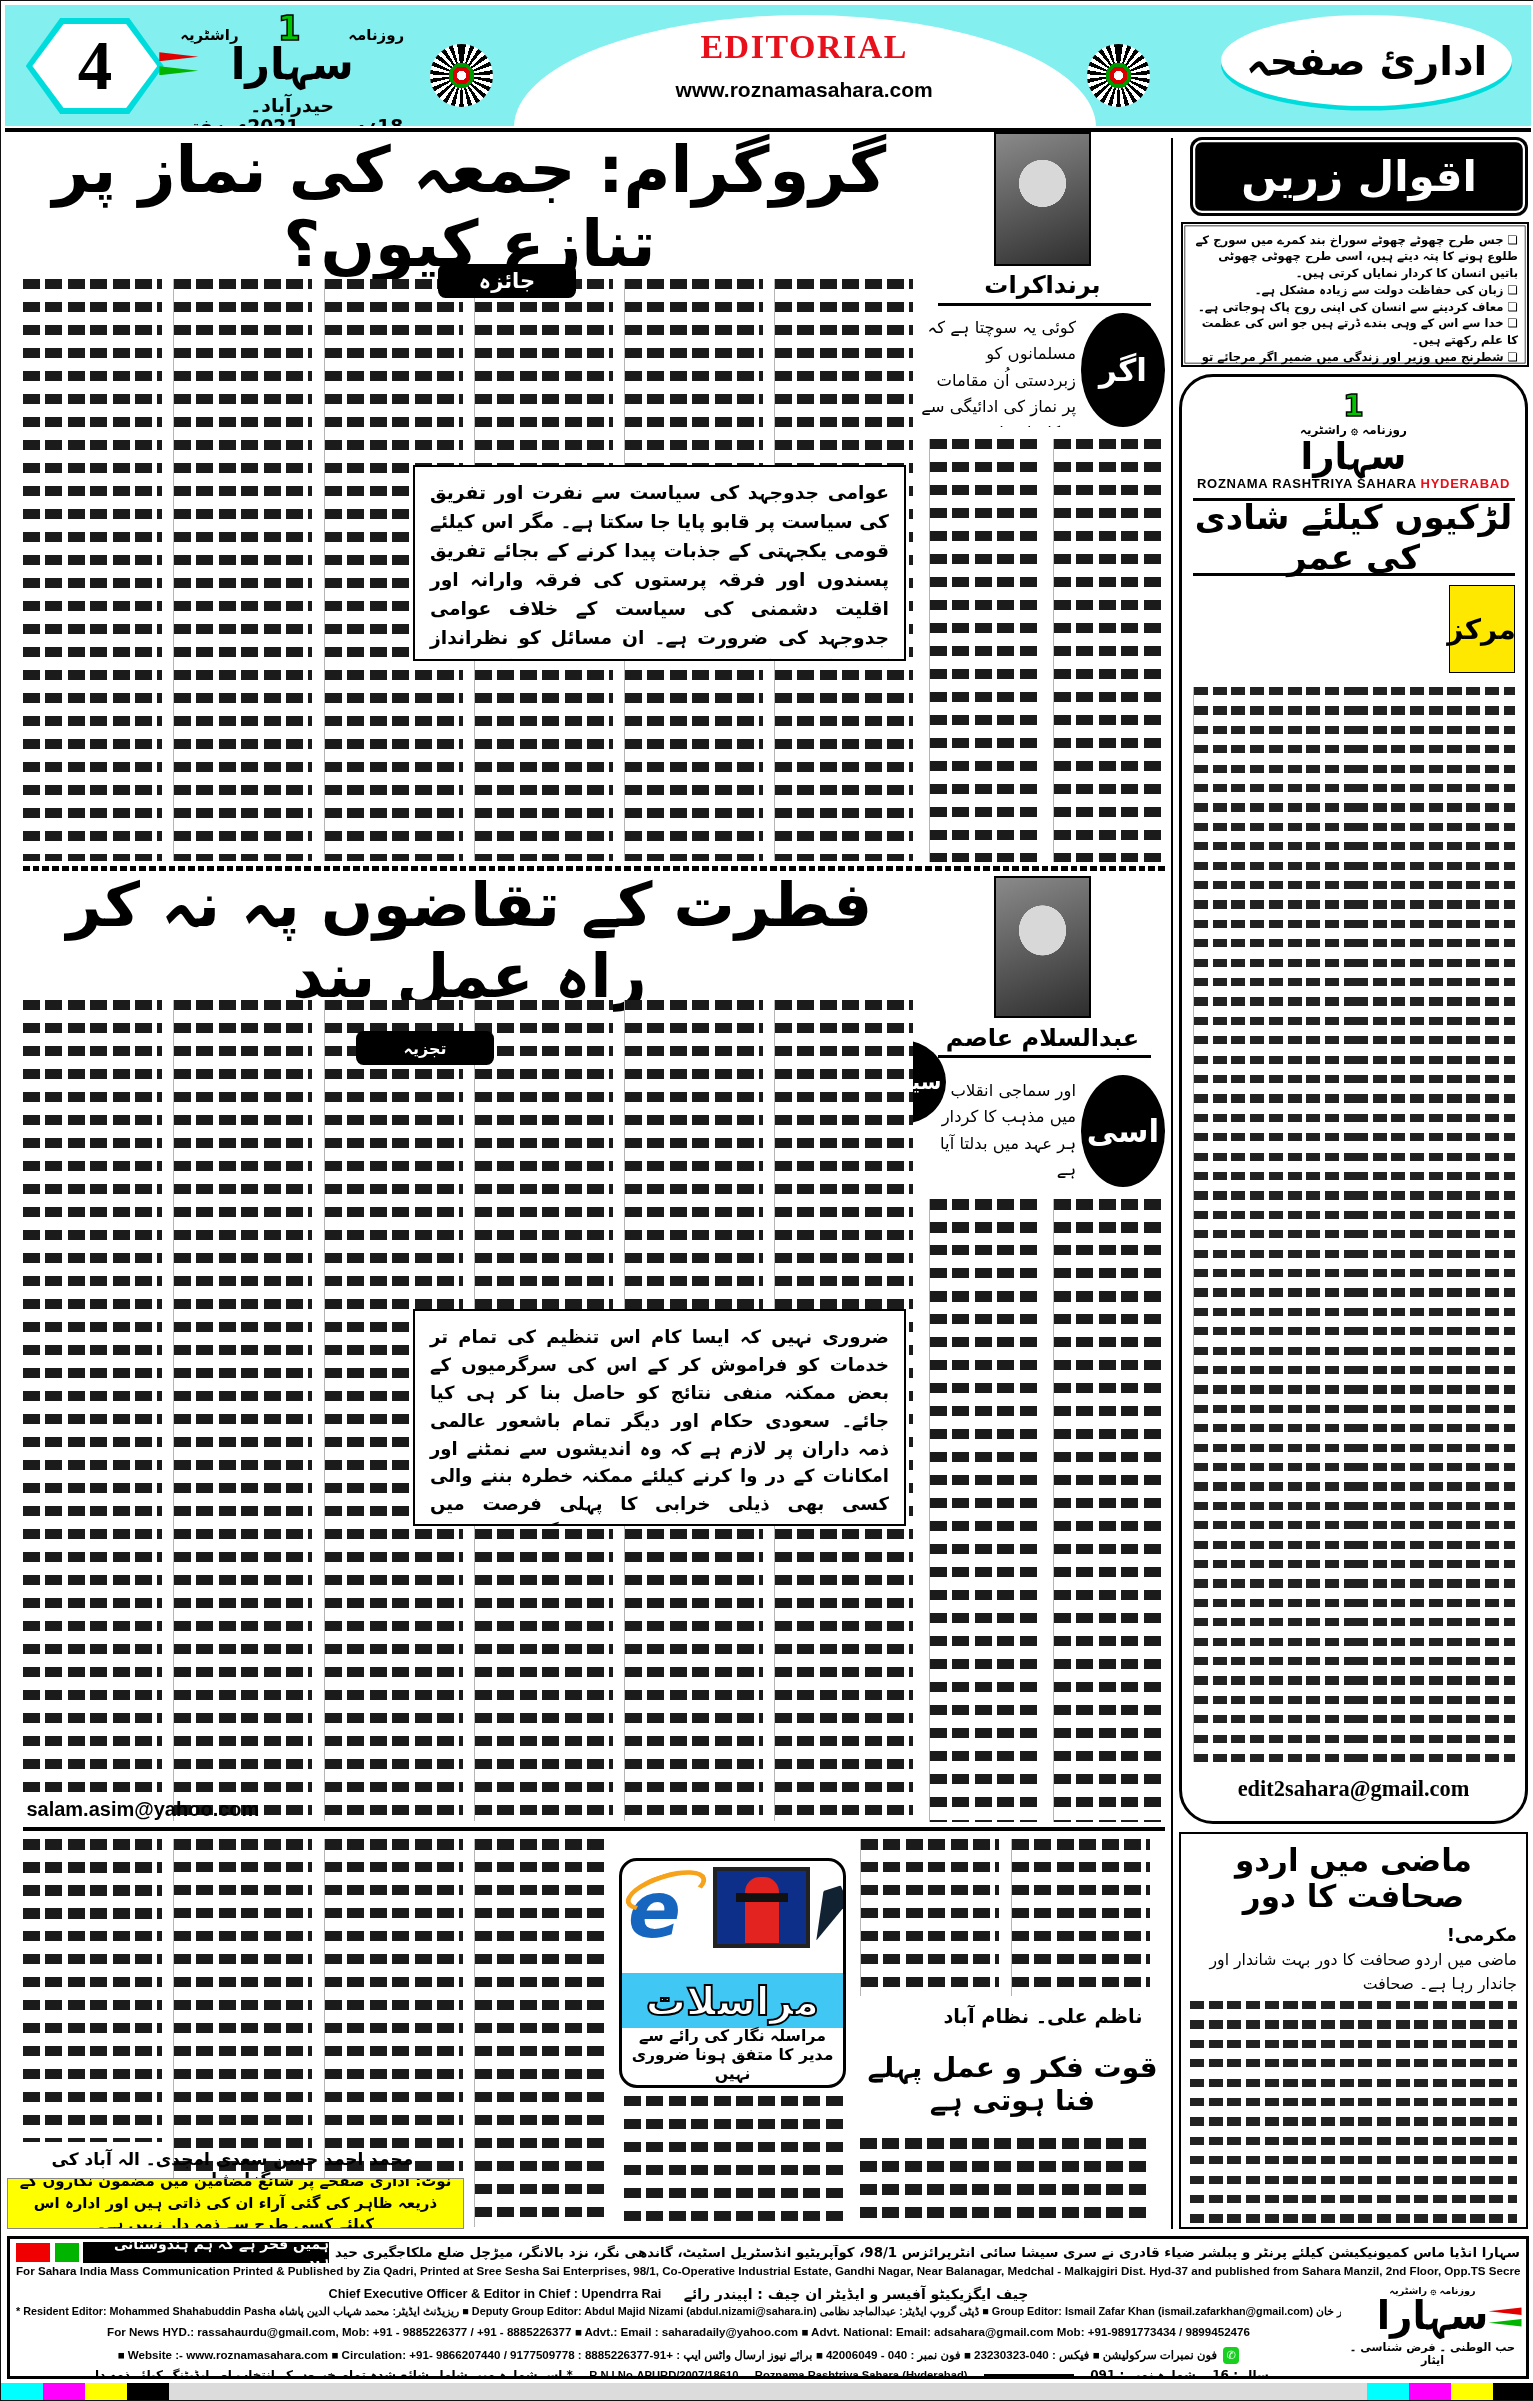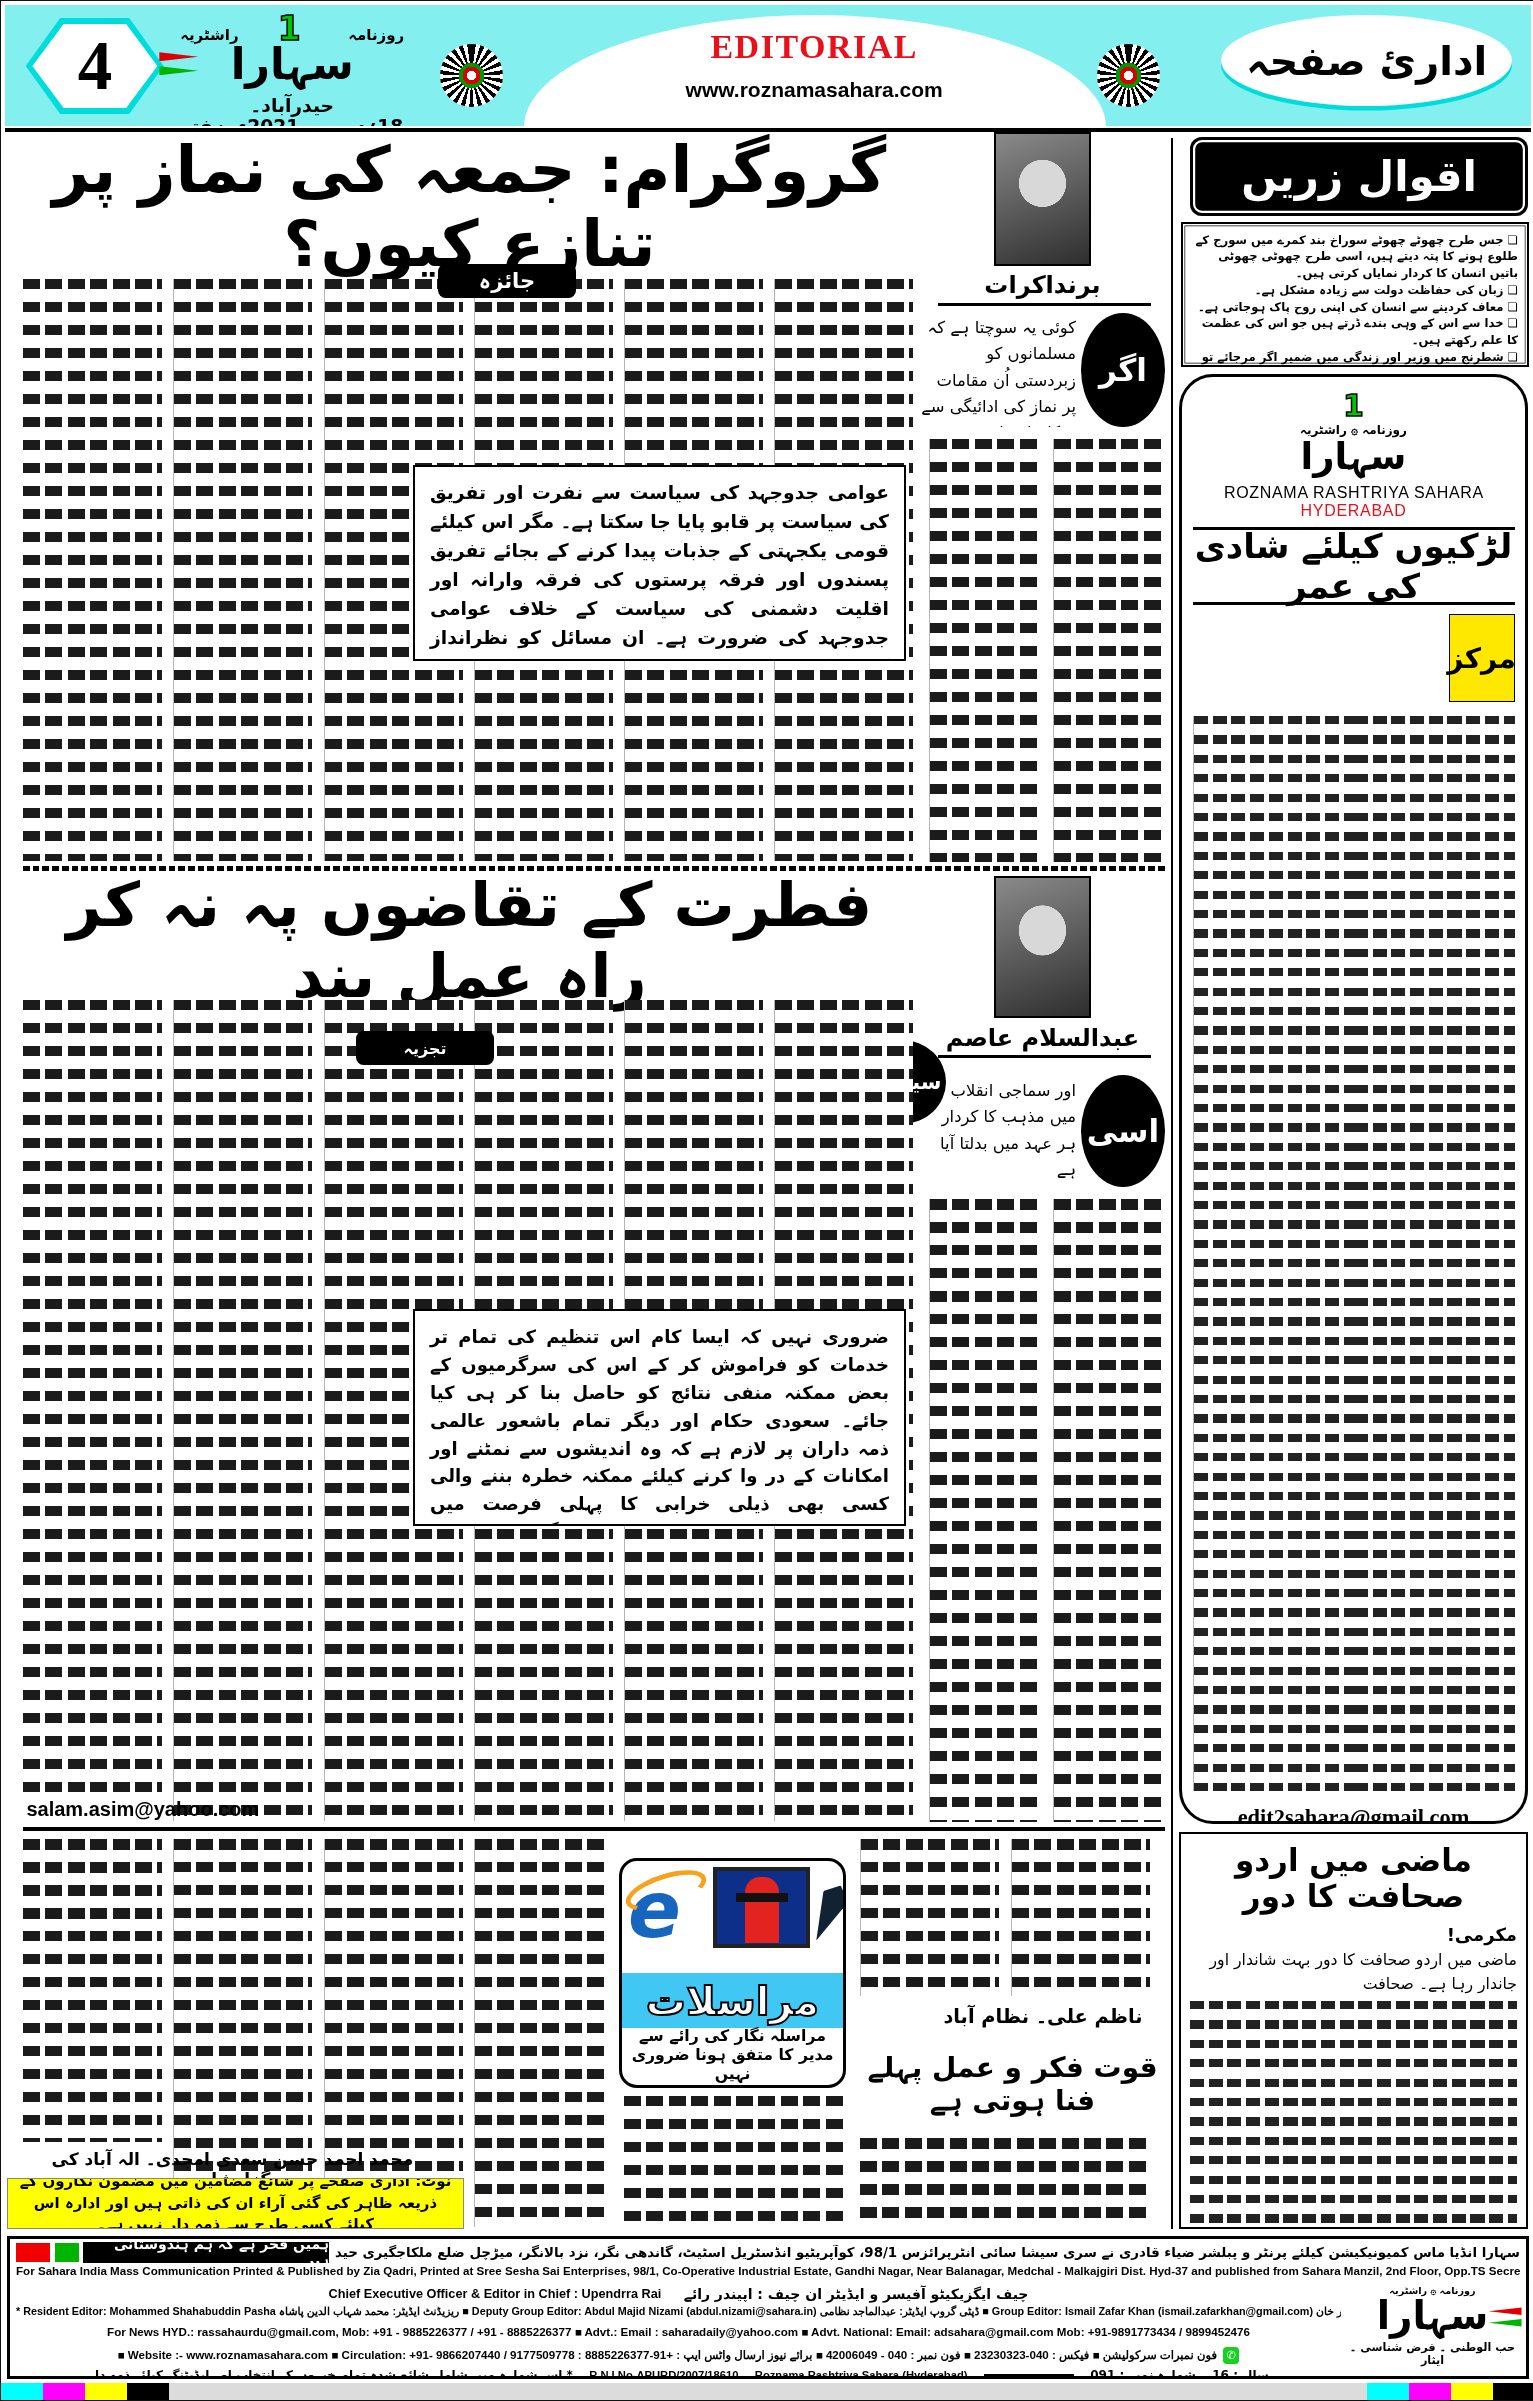--- a/index.html
+++ b/index.html
@@ -54,21 +54,21 @@
           <span class="abs rtl" style="right:7.5px;top:16.4px;font-size:15px;font-weight:bold;color:#000;">روزنامہ</span>
           <span class="abs rtl" style="left:7.5px;top:16.4px;font-size:15px;font-weight:bold;color:#000;">راشٹریہ</span>
         </div>
         <div style="font-size:43px;font-weight:900;line-height:45px;color:#000;">سہارا</div>
         <div class="abs" style="left:-13.4px;top:43px;width:39px;height:9px;background:#e00000;clip-path:polygon(0 0,100% 50%,0 100%);"></div>
         <div class="abs" style="left:-13.4px;top:57px;width:39px;height:9px;background:#00b400;clip-path:polygon(0 0,100% 50%,0 100%);"></div>
       </div>
       <div class="abs rtl" style="left:168px;top:90px;width:239px;font-size:18.7px;font-weight:bold;text-align:center;color:#000;">حیدرآباد۔18؍دسمبر،2021ء، ہفتہ</div>
     </div>
 
-    <div class="abs" style="left:414px;top:0;width:783px;height:121px;">
+    <div class="abs" style="left:404px;top:0;width:783px;height:121px;">
       <div class="abs" style="left:105px;top:10.5px;width:582px;height:224px;background:#fff;border-radius:50%;"></div>
       <div class="abs serif ctr" style="left:179px;top:21px;width:433px;height:42px;color:#e8101a;font-size:34px;font-weight:bold;letter-spacing:1.5px;">EDITORIAL</div>
       <div class="abs ctr sans" style="left:179px;top:72px;width:433px;height:27px;color:#000;font-size:21px;font-weight:bold;">www.roznamasahara.com</div>
       <div class="abs rosette" style="left:21px;top:39px;width:63px;height:63px;"></div>
       <div class="abs rosette" style="left:678px;top:39px;width:63px;height:63px;"></div>
     </div>
 
     <div class="abs" style="left:1197px;top:0;width:329px;height:121px;">
       <div class="abs ctr" style="left:19.4px;top:10.5px;width:291px;height:91px;background:#fff;border-radius:50%;
                   box-shadow:0 4.5px 0 #00dcdc;">
@@ -143,21 +143,21 @@
     <div><span>❏</span> <span>شطرنج میں وزیر اور زندگی میں ضمیر اگر مرجائے تو کھیل ختم ہی سمجھیں۔</span></div>
   </div>
 
   <div class="abs" style="left:1178px;top:373px;width:349px;height:1450px;border:3px solid #000;border-radius:34px;overflow:hidden;">
     <div style="text-align:center;padding-top:10.5px;position:relative;">
       <span style="font-size:30px;font-weight:900;color:#00c400;-webkit-text-stroke:1.5px #000;">1</span>
       <div class="rtl" style="font-size:12px;font-weight:bold;">
         <span>روزنامہ</span> ۞ <span>راشٹریہ</span>
       </div>
       <div class="rtl" style="font-size:37px;font-weight:900;line-height:39px;">سہارا</div>
-      <div class="sans" style="font-size:16px;font-weight:normal;letter-spacing:0.7px;margin-top:8px;">
+      <div class="sans" style="font-size:13px;font-weight:bold;letter-spacing:0.7px;">
         <span>ROZNAMA RASHTRIYA SAHARA</span> <span style="color:#e8101a;">HYDERABAD</span>
       </div>
     </div>
     <div style="margin:7.5px 10.5px 0 10.5px;border-top:3px solid #000;"></div>
     <div class="rtl ctr" style="height:72px;font-size:34px;font-weight:900;text-align:center;">لڑکیوں کیلئے شادی کی عمر</div>
     <div style="margin:0 10.5px;border-top:3px solid #000;"></div>
 
     <div style="position:relative;height:1180px;margin:9px 10.5px 0 10.5px;">
 
       <div class="abs" style="right:0;top:0;width:66px;height:88px;background:#ffe800;border:1.5px solid #000;">

